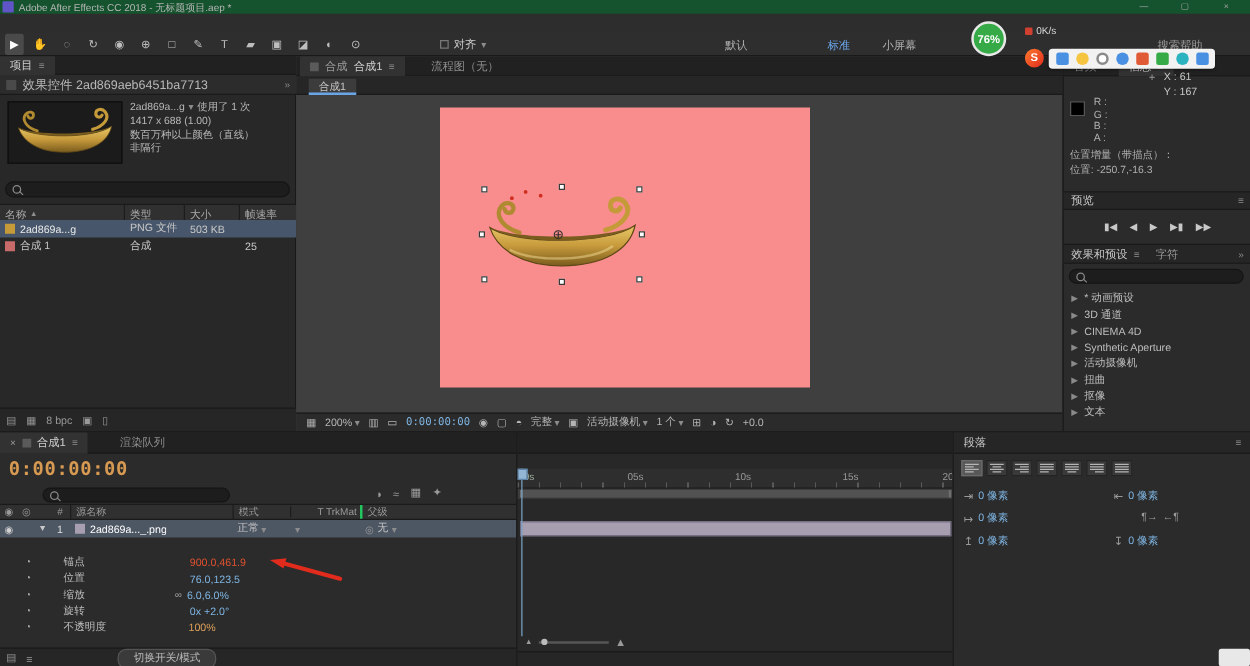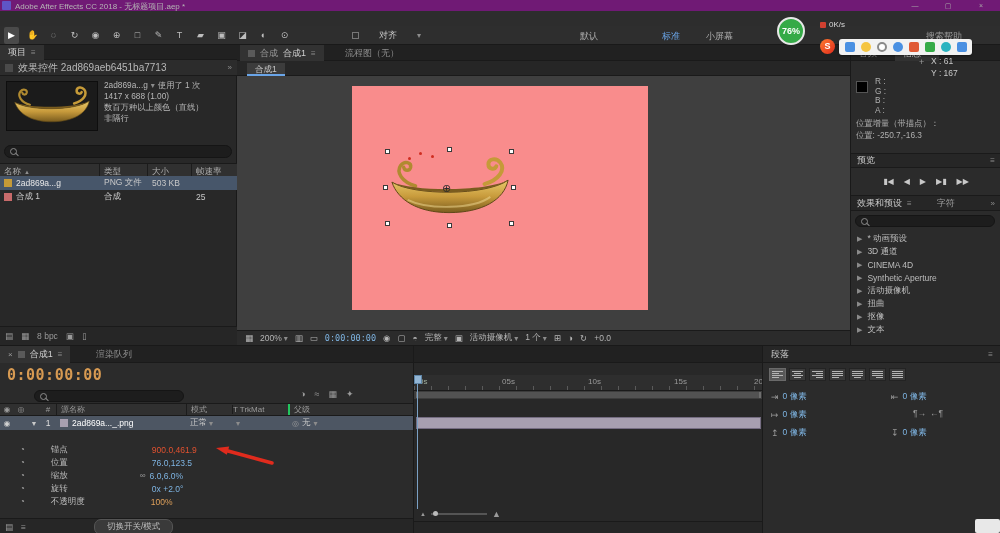--- a/index.html
+++ b/index.html
@@ -44,21 +44,21 @@
 .pfield .pic{color:#9a9a9a;font-size:9px}
 .tray{width:10px;height:10px;border-radius:2px;flex:none}
 .stopwatch{color:#a8a8a8;font-size:8px}
 .propname{color:#bdbdbd;font-size:8.5px}
 </style>
 </head>
 <body>
 
 <div class="app">
 
-  <div class="a" style="left:0;top:0;width:1000px;height:11px;background:#701a75">
+  <div class="a" style="left:0;top:0;width:1000px;height:11px;background:#14532d">
     <span class="a" style="left:2px;top:1px;width:9px;height:9px;background:#5f55c6;border-radius:1px"></span>
     <span class="a" style="left:15px;top:1px;font-size:8px;color:#b5b5b5;white-space:nowrap">Adobe After Effects CC 2018 - 无标题项目.aep *</span>
     <span class="a wctl" style="left:900px;top:0">—</span>
     <span class="a wctl" style="left:933px;top:0">▢</span>
     <span class="a wctl" style="left:966px;top:0">×</span>
   </div>
 
 
   <div class="a" style="left:0;top:26px;width:1000px;height:19px;background:#2e2e2e;border-bottom:1px solid #191919">
     <div class="a flex" style="left:4px;top:1px;gap:6px;height:17px">
@@ -70,21 +70,21 @@
       <span class="tool">⊕</span>
       <span class="tool">□</span>
       <span class="tool">✎</span>
       <span class="tool">T</span>
       <span class="tool">▰</span>
       <span class="tool">▣</span>
       <span class="tool">◪</span>
       <span class="tool">◐</span>
       <span class="tool">⊙</span>
     </div>
-    <div class="a flex" style="left:352px;top:1px;height:17px;gap:20px">
+    <div class="a flex" style="left:352px;top:1px;height:17px;gap:4px">
       <span style="width:7px;height:7px;border:1px solid #777;display:inline-block"></span>
       <span style="font-size:9px">对齐</span>
       <span class="menuglyph">▾</span>
     </div>
     <span class="a" style="left:580px;top:4px;font-size:9px;color:#b0b0b0">默认</span>
     <span class="a" style="left:662px;top:4px;font-size:9px;color:#6aa5e8">标准</span>
     <span class="a" style="left:706px;top:4px;font-size:9px;color:#b0b0b0">小屏幕</span>
     <span class="a" style="left:926px;top:4px;font-size:9px;color:#9a9a9a">搜索帮助</span>
   </div>
 
@@ -280,21 +280,21 @@
       <span>▮◀</span>
       <span>◀</span>
       <span>▶</span>
       <span>▶▮</span>
       <span>▶▶</span>
     </div>
 
     <div class="a flex" style="left:0;top:150px;width:150px;height:16px;background:#262626;border-top:1px solid #1a1a1a;border-bottom:1px solid #1a1a1a;padding:0 6px;gap:5px">
       <span style="font-size:9px">效果和预设</span>
       <span class="menuglyph">≡</span>
-      <span class="dim" style="font-size:9px;margin-left:20px">字符</span>
+      <span class="dim" style="font-size:9px;margin-left:8px">字符</span>
       <span class="menuglyph" style="margin-left:auto">»</span>
     </div>
     <div class="a searchbox" style="left:4px;top:170px;width:140px;height:12px">
       <span class="mag"></span>
     </div>
     <div class="a" style="left:0;top:187px;width:150px">
       <div class="fxrow">
           <span class="tri">▶</span>
           <span>* 动画预设</span>
         </div>
@@ -352,21 +352,21 @@
       <span>✦</span>
     </div>
 
     <div class="a flex" style="left:0;top:57px;width:413px;height:13px;background:#303030;border-top:1px solid #1a1a1a;border-bottom:1px solid #1a1a1a;font-size:8px;color:#9a9a9a">
       <span style="width:14px;text-align:center">◉</span>
       <span style="width:14px;text-align:center">◎</span>
       <span style="width:12px"></span>
       <span style="width:16px;text-align:center">#</span>
       <span style="width:130px;padding-left:4px;border-left:1px solid #1c1c1c">源名称</span>
       <span style="width:46px;padding-left:4px;border-left:1px solid #1c1c1c">模式</span>
-      <span style="width:56px;padding-left:0;border-left:1px solid #1c1c1c">T TrkMat</span>
+      <span style="width:56px;padding-left:21px;border-left:1px solid #1c1c1c">T TrkMat</span>
       <span style="width:90px;padding-left:4px;border-left:2px solid #22c55e">父级</span>
     </div>
 
     <div class="a flex" style="left:0;top:70px;width:413px;height:14px;background:#4d5663;font-size:8.5px">
       <span style="width:14px;text-align:center;color:#d0d0d0;font-size:8px">◉</span>
       <span style="width:14px"></span>
       <span style="width:12px;text-align:center;color:#c8c8c8;font-size:7px">▼</span>
       <span style="width:16px;text-align:center;color:#e0e0e0">1</span>
       <span class="flex" style="width:130px;padding-left:4px;gap:4px">
         <span style="width:8px;height:8px;background:#a79fb0;flex:none"></span>

